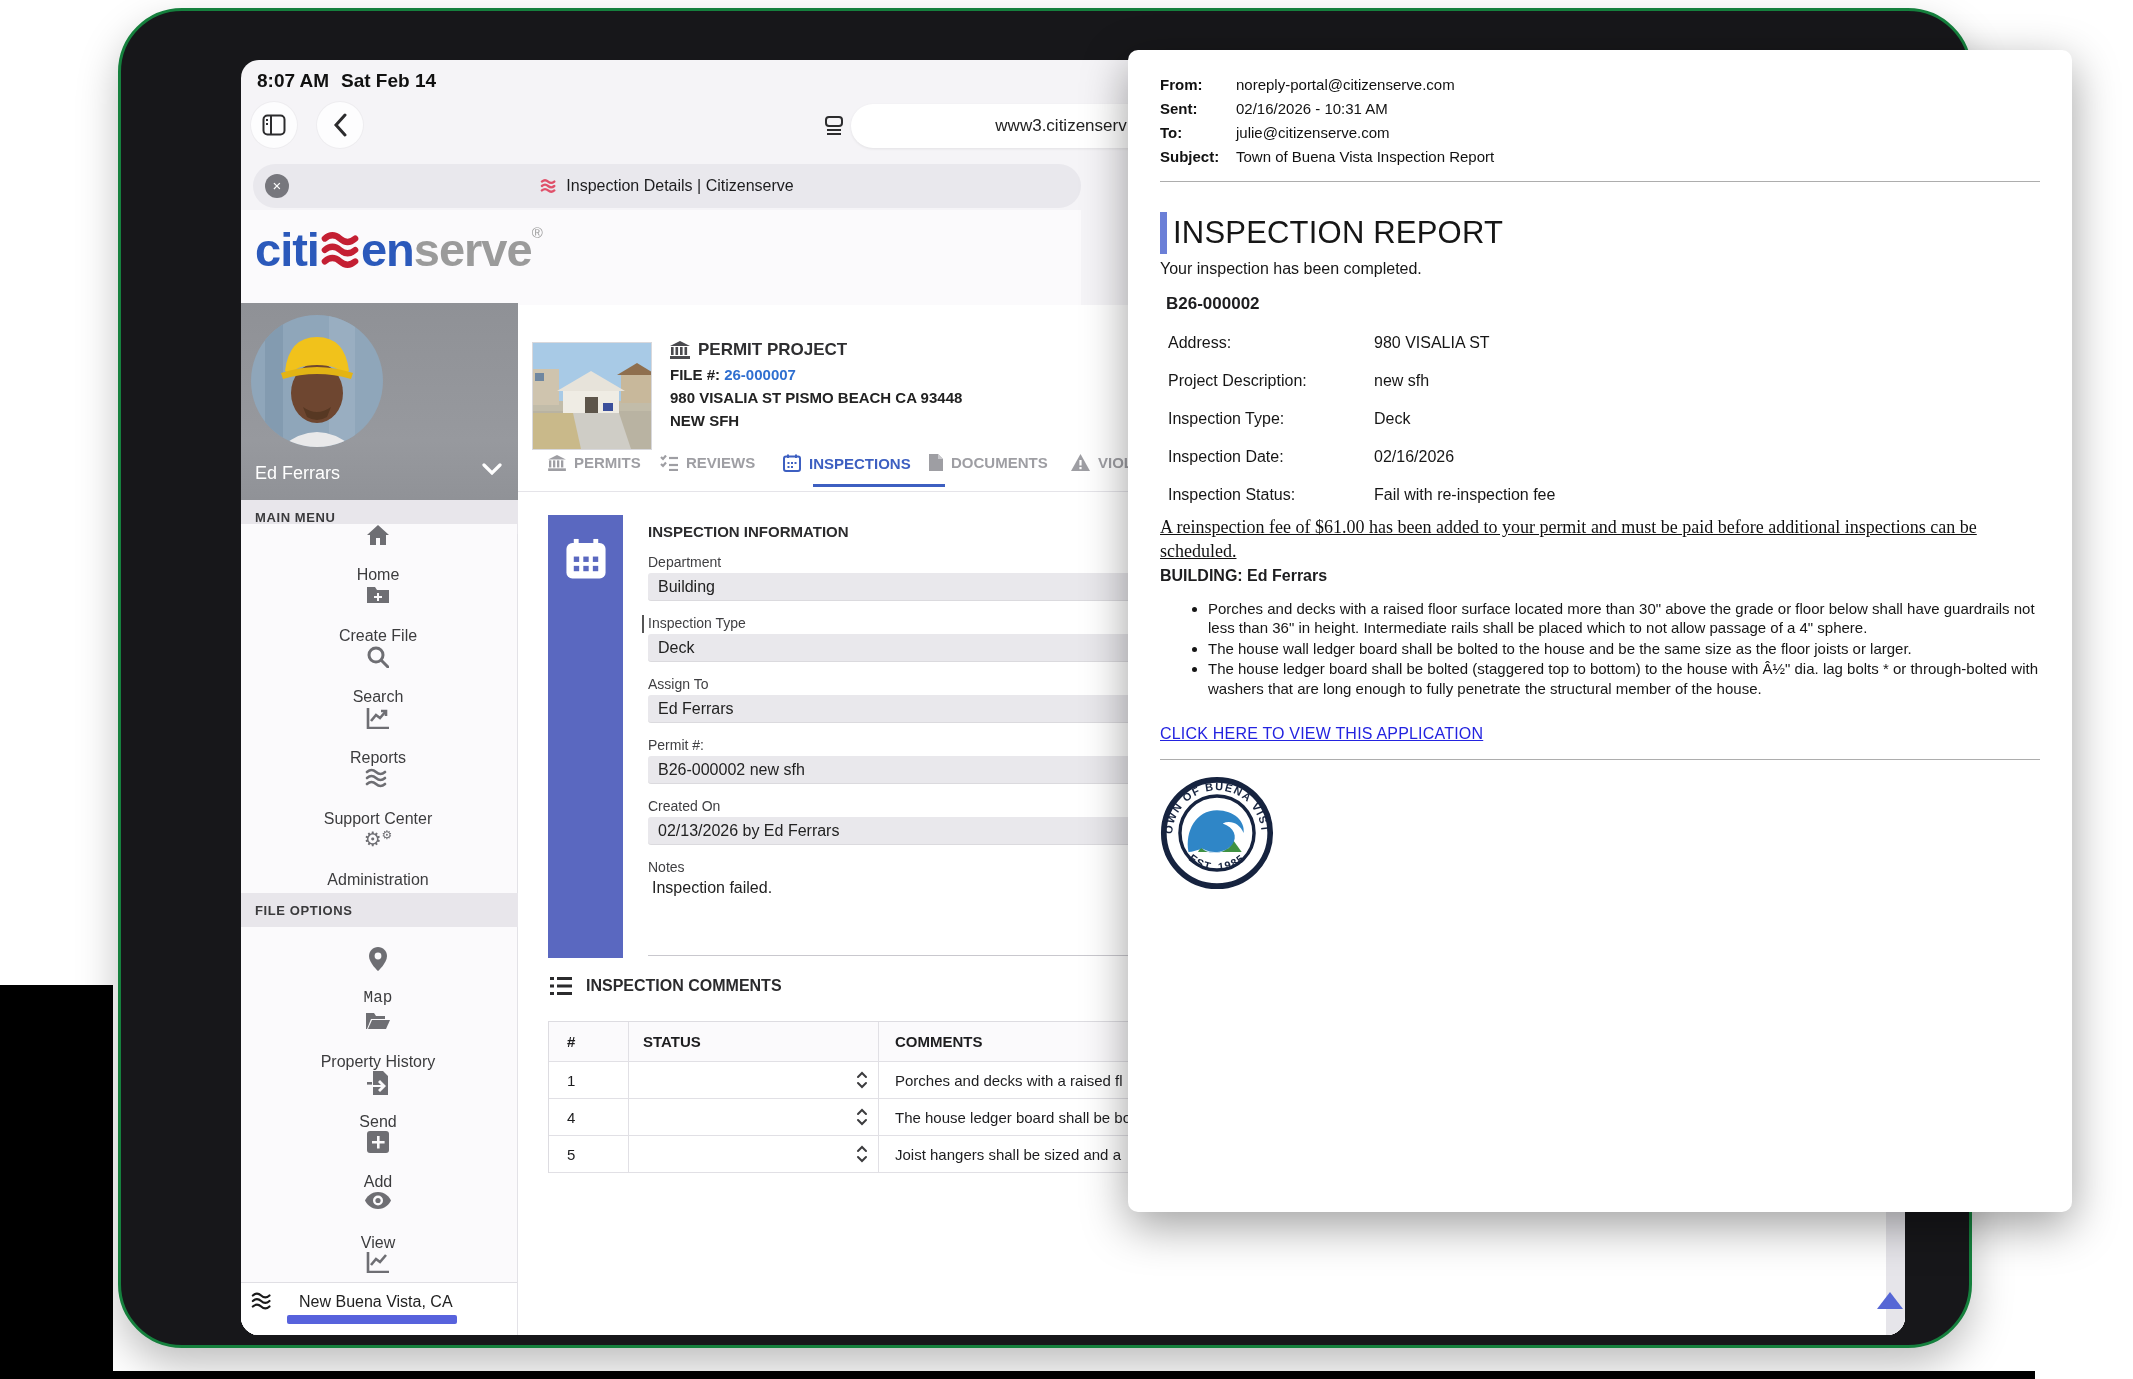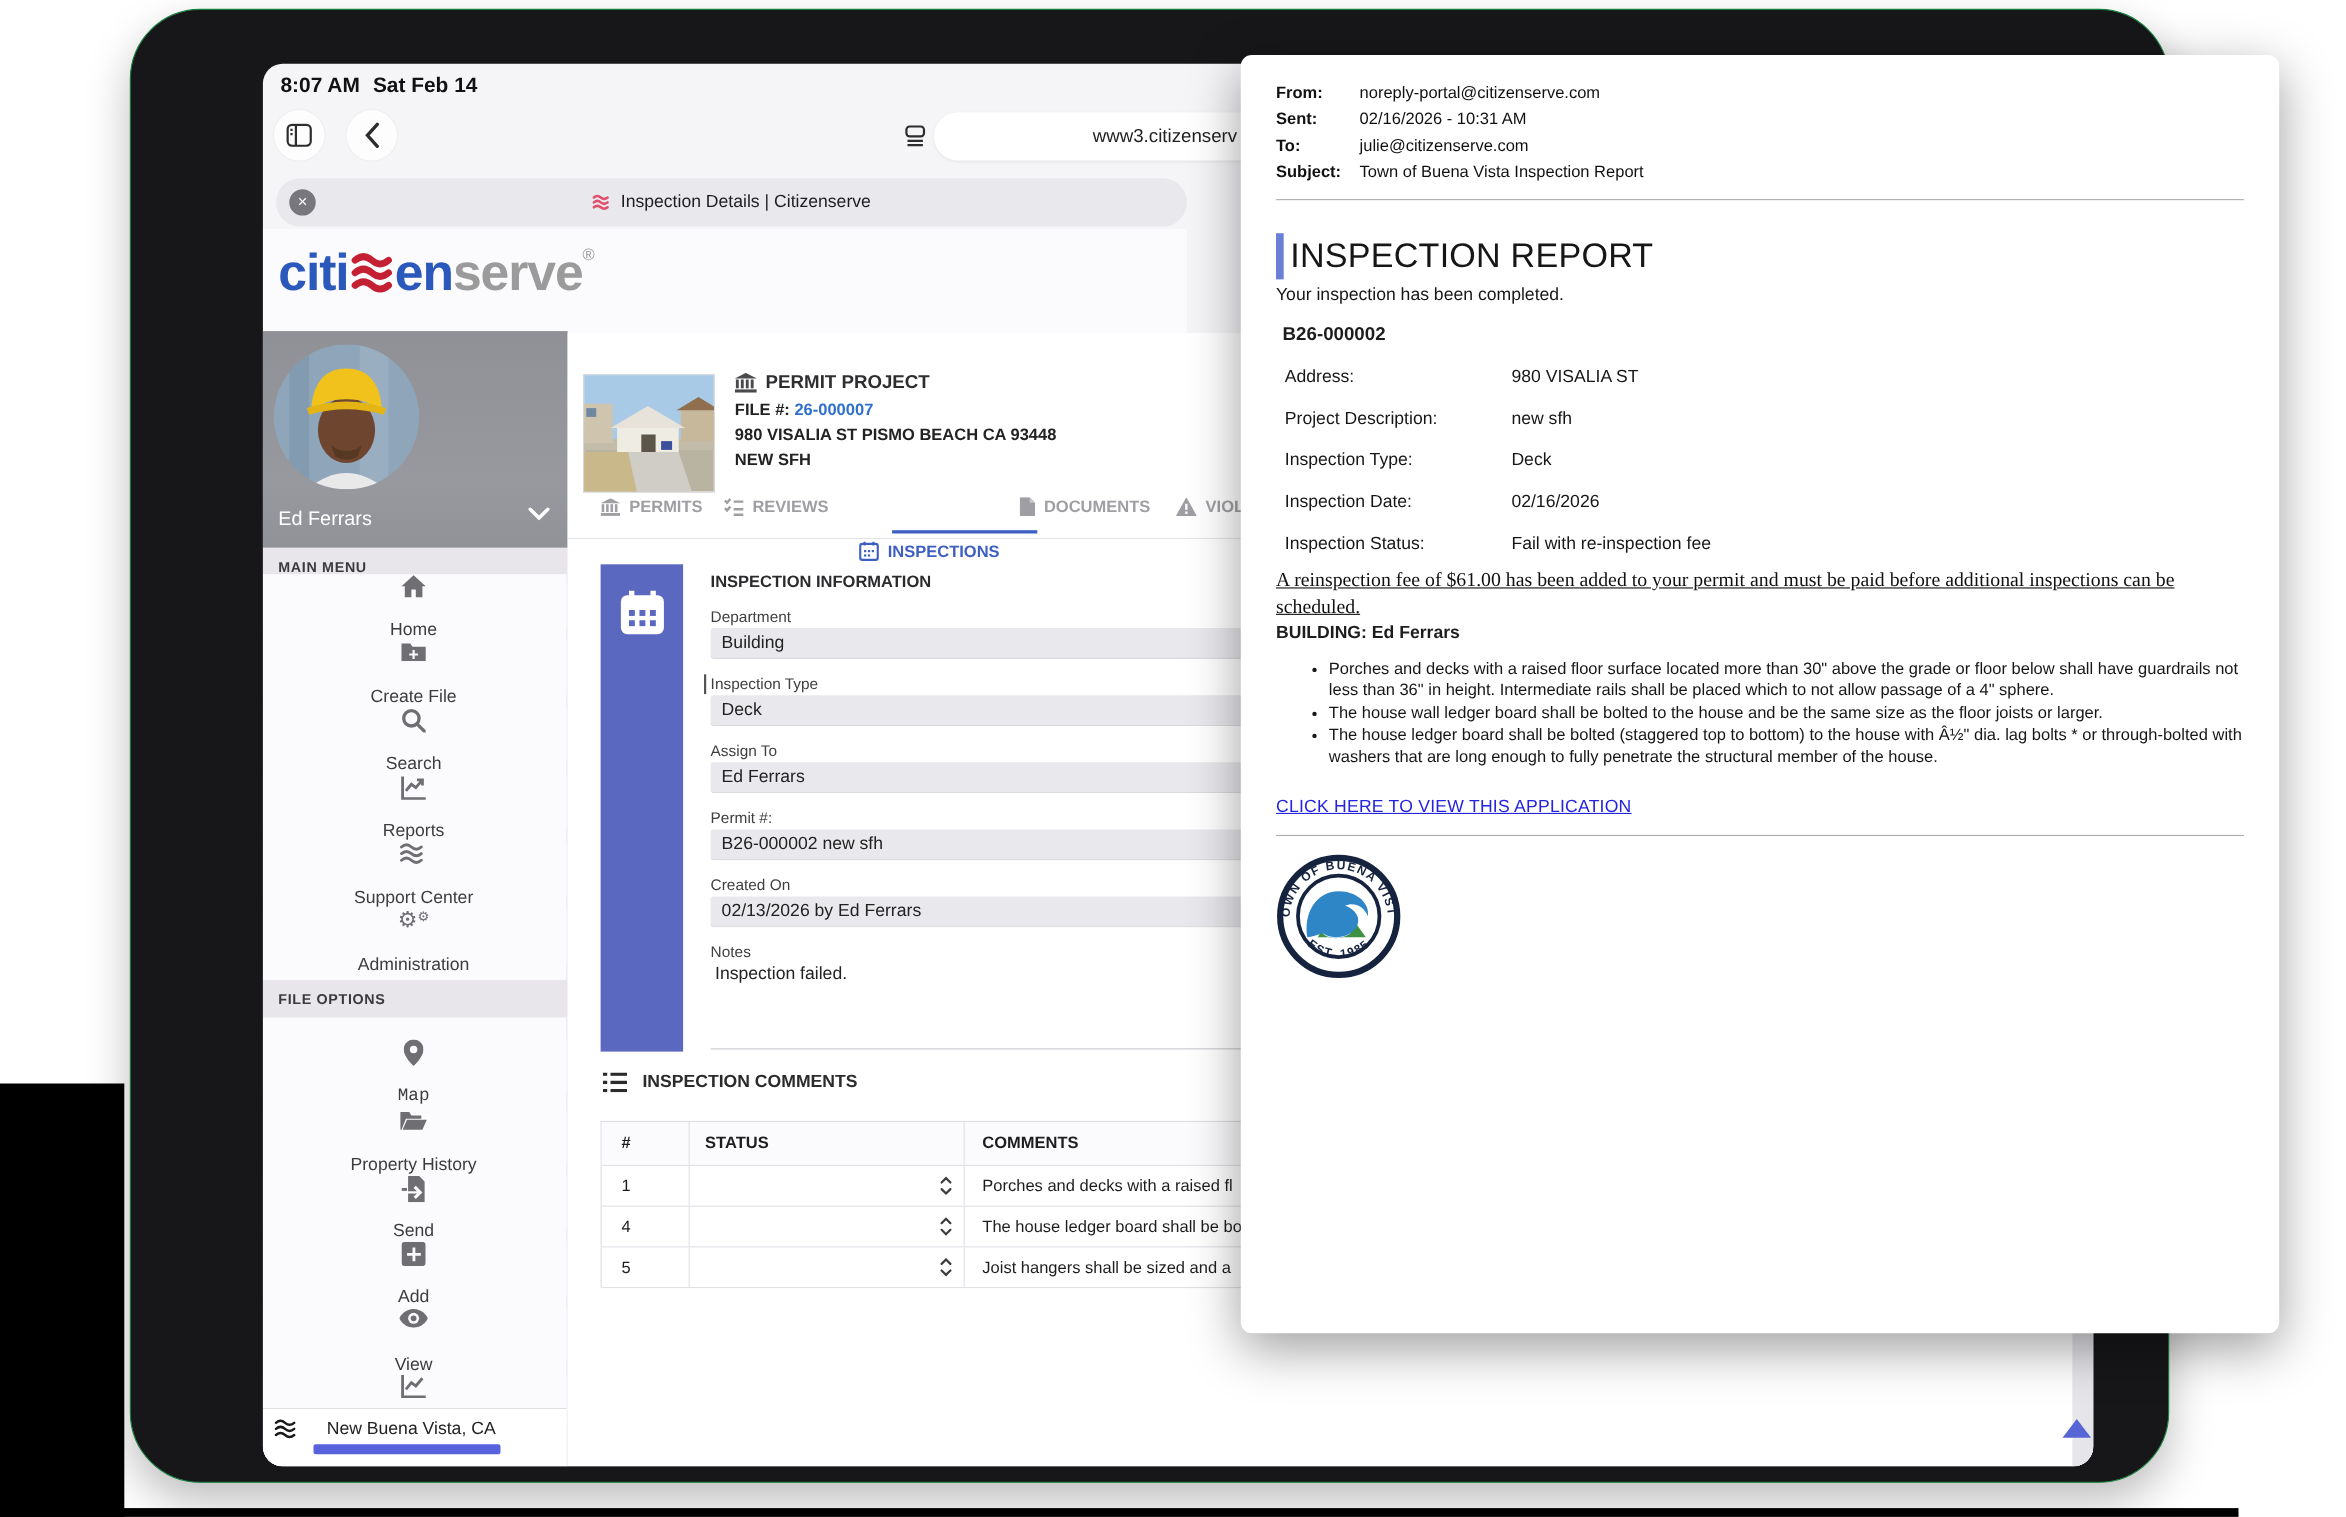--- a/index.html
+++ b/index.html
@@ -6,21 +6,21 @@
   html,body { background:#ffffff; }
   .stage { position:relative; width:2133px; height:1379px; background:#fff; overflow:hidden;
            font-family:"Liberation Sans", sans-serif; color:#1d1d1f; }
 
   
   .bk-left  { position:absolute; left:0; top:985px; width:113px; height:394px; background:#000; }
   .bk-bottom{ position:absolute; left:0; top:1371px; width:2035px; height:8px; background:#000; }
 
   
   .tablet { position:absolute; left:118px; top:8px; width:1854px; height:1340px;
-            background:#17171a; border:1px solid #15803d; border-radius:64px;
+            background:#17171a; border:3px solid #15803d; border-radius:64px;
             box-shadow:0 18px 40px rgba(0,0,0,.25); }
   .screen { position:absolute; left:238px; top:57px; width:1664px; height:1275px;
             background:#f5f4f7; border-radius:18px; overflow:hidden; }
 
   
   .statusbar { position:absolute; left:0; top:0; width:100%; height:38px; }
   .st-time { position:absolute; left:16px; top:10px; font-size:19px; font-weight:700; color:#111; }
   .st-date { position:absolute; left:100px; top:10px; font-size:19px; font-weight:600; color:#111; }
   .tool-btn { position:absolute; width:46px; height:46px; border-radius:23px; background:#fdfdfe;
               display:flex; align-items:center; justify-content:center; color:#2c2c2e;
@@ -428,21 +428,21 @@
                   <svg width="18" height="16" viewBox="0 0 18 16" fill="none" stroke="#9e9ea3" stroke-width="2.2">
                     <path d="M1 2 l2 2 3-3.5"></path>
                     <line x1="9" y1="3" x2="18" y2="3"></line>
                     <path d="M1 9 l2 2 3-3.5"></path>
                     <line x1="9" y1="10" x2="18" y2="10"></line>
                     <line x1="9" y1="15" x2="18" y2="15"></line>
                   </svg>
                 </span>
               <span>REVIEWS</span>
             </div>
-            <div class="ptab active" style="left:235px;margin-top:40px;">
+            <div class="ptab active" style="left:235px;">
               <span>
                   <svg width="18" height="18" viewBox="0 0 18 18" fill="none" stroke="#3d5fc1" stroke-width="2">
                     <rect x="1" y="2.5" width="16" height="14.5" rx="2"></rect>
                     <line x1="5" y1="0.5" x2="5" y2="4"></line>
                     <line x1="13" y1="0.5" x2="13" y2="4"></line>
                     <rect x="4.5" y="8" width="2" height="2" fill="#3d5fc1" stroke="none"></rect>
                     <rect x="8" y="8" width="2" height="2" fill="#3d5fc1" stroke="none"></rect>
                     <rect x="11.5" y="8" width="2" height="2" fill="#3d5fc1" stroke="none"></rect>
                     <rect x="4.5" y="12" width="2" height="2" fill="#3d5fc1" stroke="none"></rect>
                     <rect x="8" y="12" width="2" height="2" fill="#3d5fc1" stroke="none"></rect>

